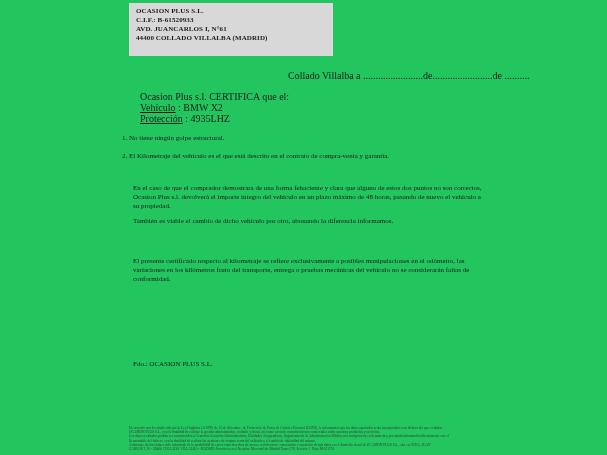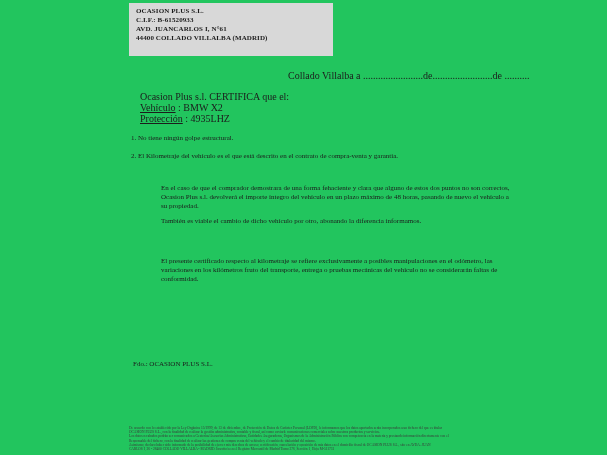--- a/index.html
+++ b/index.html
@@ -34,23 +34,23 @@
     white-space: nowrap;
   }
   .certify-block {
     position: absolute;
     left: 140px;
     top: 91px;
     font-size: 10px;
     line-height: 11px;
   }
   .certify-row .lbl { text-decoration: underline; }
-  .points-block { position: absolute; left: 131px; top: 134px; width: 352px; font-size: 7px; }
+  .points-block { position: absolute; left: 122px; top: 134px; width: 352px; font-size: 7px; }
   .point-1 { margin-bottom: 10px; }
-  .body-col { position: absolute; left: 133px; width: 352px; font-size: 7px; line-height: 9px; text-align: left; margin-left: 28px; }
+  .body-col { position: absolute; left: 133px; width: 352px; font-size: 7px; line-height: 9px; text-align: left; }
   .para-1 { top: 184px; }
   .para-2 { top: 217px; }
   .para-3 { top: 234px; }
   .para-4 { top: 257px; }
   .signature {
     position: absolute;
     left: 133px;
     top: 360px;
     font-size: 7px;
     text-align: right;

